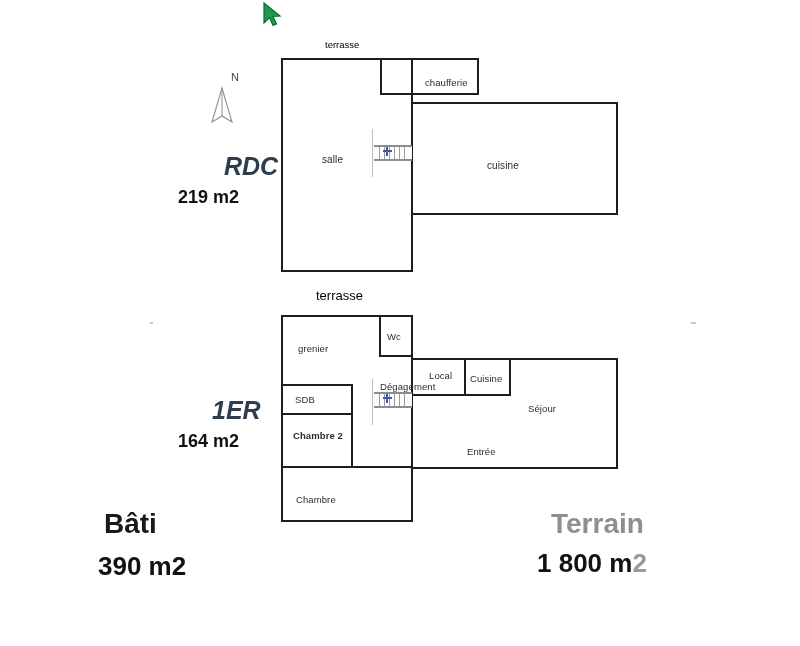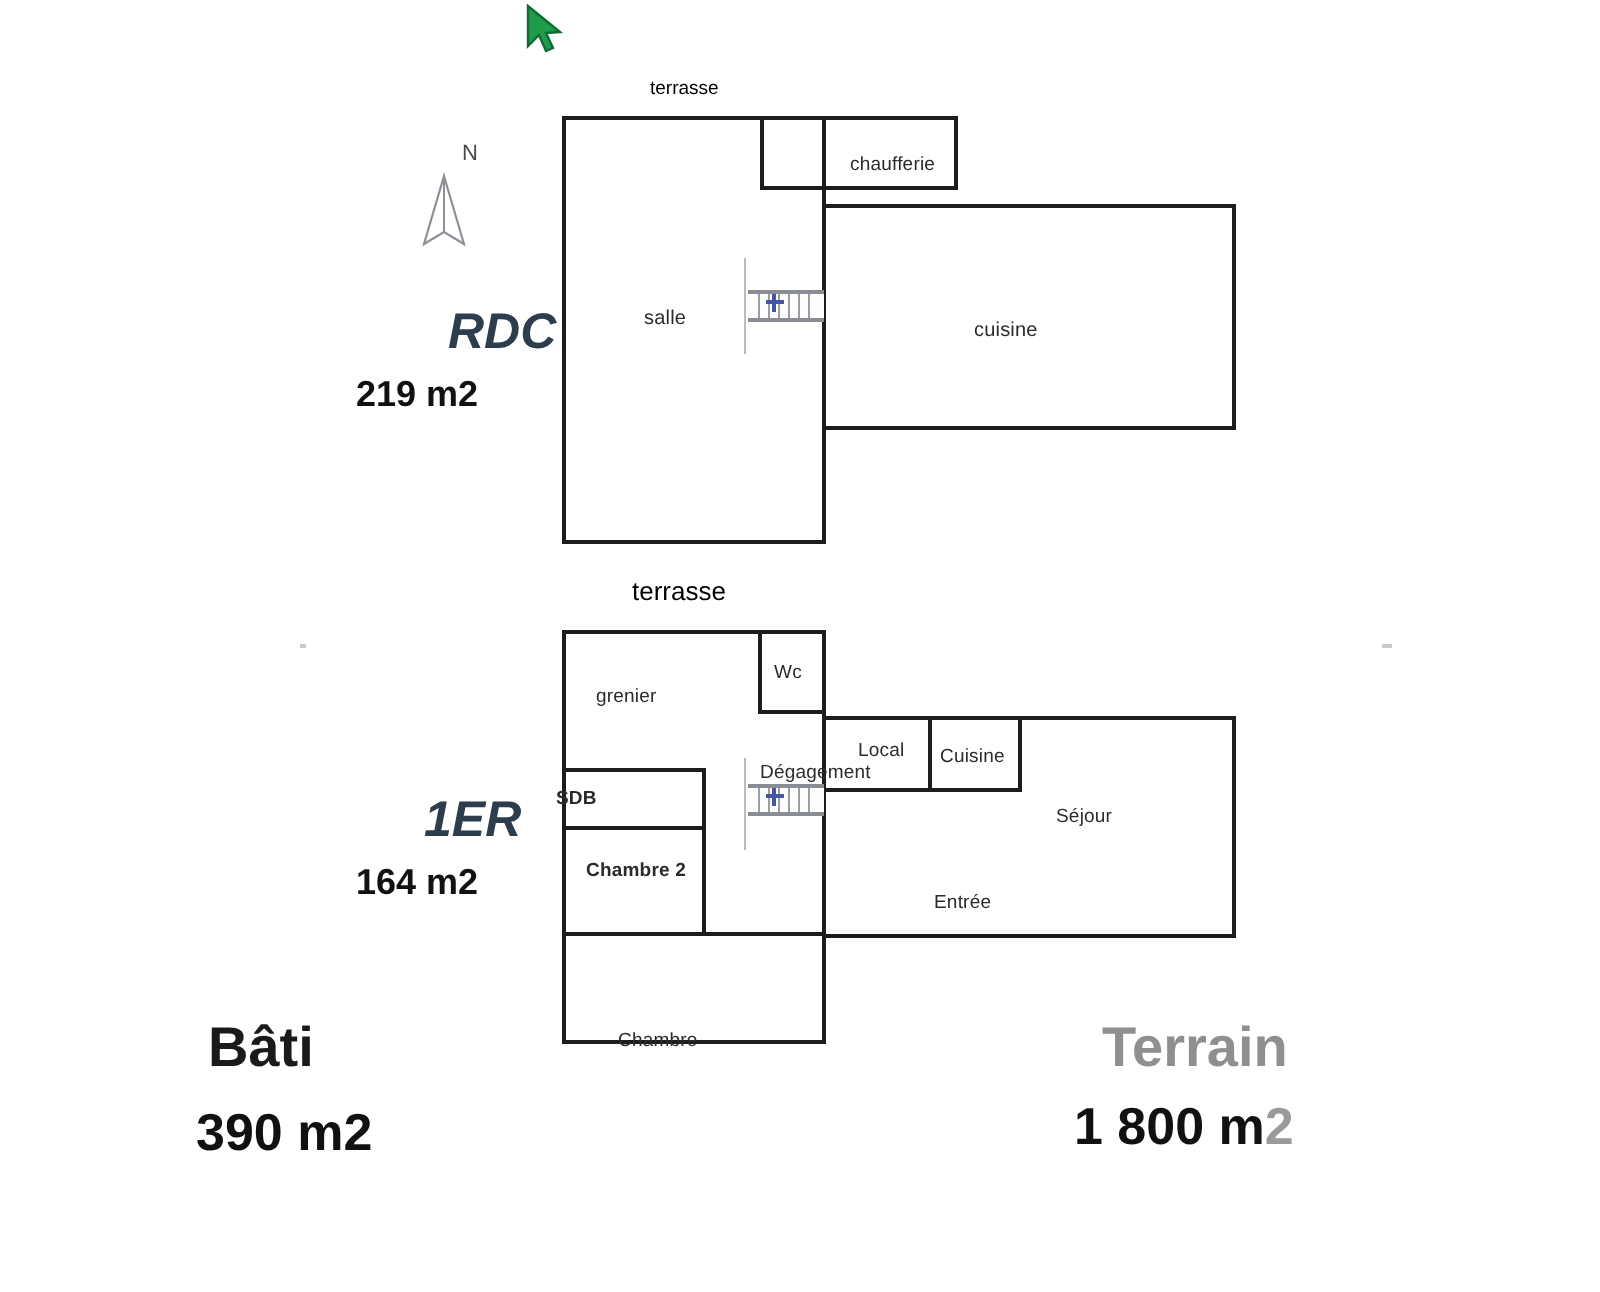--- a/index.html
+++ b/index.html
@@ -208,23 +208,23 @@
     <div class="wall h" style="left:412px; top:394px; width:99px;"></div>
     <div class="wall v" style="left:464px; top:358px; height:37px;"></div>
     <div class="wall v" style="left:509px; top:358px; height:37px;"></div>
 
     <div class="wall h" style="left:509px; top:358px; width:108px;"></div>
     <div class="wall v" style="left:616px; top:358px; height:111px;"></div>
     <div class="wall h" style="left:412px; top:467px; width:205px;"></div>
 
     <div class="room-label sm" style="left:298px; top:343px;">grenier</div>
     <div class="room-label sm" style="left:387px; top:331px;">Wc</div>
-    <div class="room-label sm" style="left:278px; top:394px;font-weight:bold;">SDB</div>
+    <div class="room-label sm" style="left:295px; top:394px;">SDB</div>
     <div class="room-label sm" style="left:293px; top:430px;font-weight:bold;">Chambre 2</div>
-    <div class="room-label sm" style="left:309px; top:494px;margin-top:21px;">Chambre</div>
+    <div class="room-label sm" style="left:296px; top:494px;">Chambre</div>
     <div class="room-label sm" style="left:380px; top:381px;">Dégagement</div>
     <div class="room-label sm" style="left:429px; top:370px;">Local</div>
     <div class="room-label sm" style="left:470px; top:373px;">Cuisine</div>
     <div class="room-label sm" style="left:528px; top:403px;">Séjour</div>
     <div class="room-label sm" style="left:448px; top:446px;padding-left:19px;">Entrée</div>
 
     <div class="stair" style="left:372px; top:379px; width:40px; height:46px;">
       <div class="rail" style="left:0px;"></div>
       <div class="body" style="left:2px; top:13px; right:0px; height:16px;">
         <div class="step" style="left:5px;"></div>

